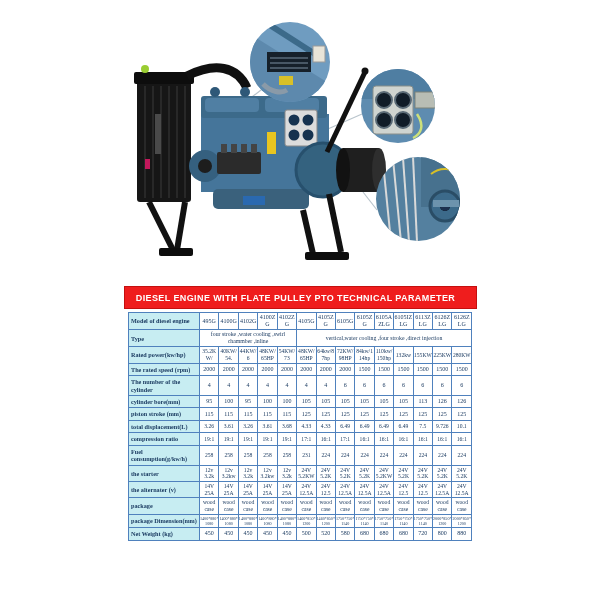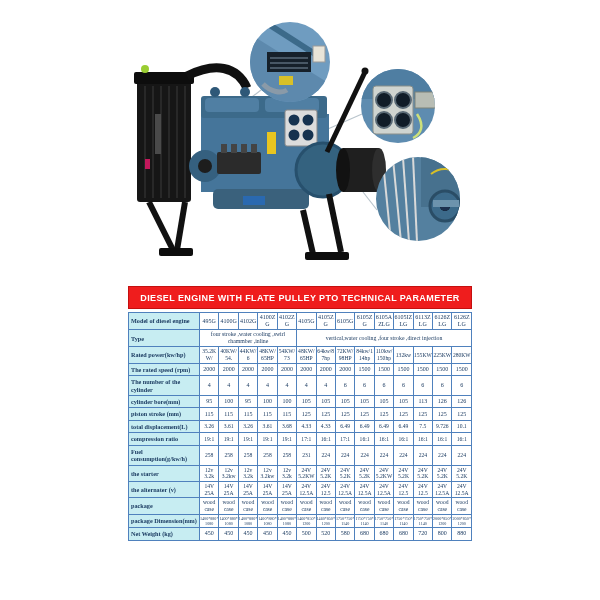--- a/index.html
+++ b/index.html
@@ -1,21 +1,21 @@
 <!DOCTYPE html>
 <html><head>
 <meta charset="utf-8">
 <style>
   html,body{margin:0;padding:0;background:#ffffff;}
   .page{position:relative;width:600px;height:600px;background:#ffffff;overflow:hidden;
         font-family:"Liberation Serif",serif;}
   .photo-area{width:600px;height:262px;margin-top:14px;display:flex;justify-content:center;align-items:flex-start;}
   .banner{width:342px;margin:10px auto 3px auto;background:#ef1d1d;border:1px solid #c40f0f;
           color:#ffffff;text-align:center;font-family:"Liberation Sans",sans-serif;
-          font-size:9px;font-weight:bold;letter-spacing:.4px;padding:6px 0 5px 0;}
+          font-size:9px;font-weight:bold;letter-spacing:.4px;padding:6px 9px 5px 0;}
   table.spec{width:344px;margin:2px auto 0 auto;border-collapse:collapse;table-layout:fixed;}
   table.spec td{border:1px solid #4f81bd;color:#17375e;text-align:center;vertical-align:middle;
                 padding:1px 0;font-size:5.6px;line-height:1.2;word-wrap:break-word;overflow:hidden;}
   table.spec td.lbl{background:#c7edf2;text-align:left;font-weight:bold;font-size:6.2px;
                     padding:2px 2px;width:66px;}
   table.spec tr:nth-child(1) td:not(.lbl){font-size:6px;}
   table.spec tr:nth-child(2) td:not(.lbl){font-size:5.8px;}
   table.spec tr:nth-child(14) td:not(.lbl){font-size:4.1px;line-height:1.25;}
   table.spec tr:nth-child(4) td:not(.lbl),
   table.spec tr:nth-child(5) td:not(.lbl),

